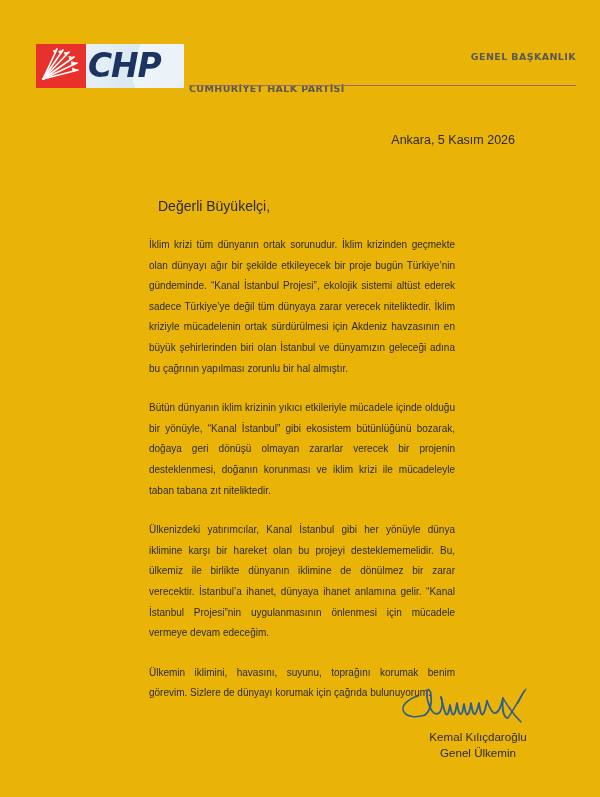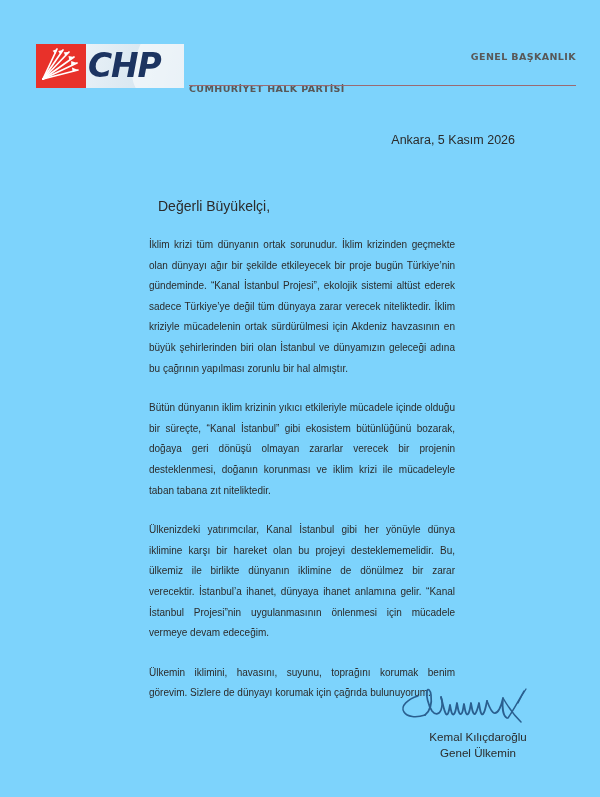--- a/index.html
+++ b/index.html
@@ -7,21 +7,21 @@
     padding: 0;
     background: #ffffff;
   }
   body {
     font-family: "Liberation Sans", sans-serif;
   }
   #page {
     position: relative;
     width: 600px;
     height: 797px;
-    background: #7dd3fc;
+    background: #eab308;
     overflow: hidden;
   }
 
   
   #letterhead {
     position: absolute;
     left: 0;
     top: 0;
     width: 600px;
     height: 110px;
@@ -193,21 +193,21 @@
     <div id="lh-left-label" class="lh-label">CUMHURİYET HALK PARTİSİ</div>
     <div id="lh-right-label" class="lh-label">GENEL BAŞKANLIK</div>
     <div id="lh-rule"></div>
   </div>
 
   <div id="date-line">Ankara, 5 Kasım 2026</div>
 
   <div id="letter-body">
     <p class="salutation">Değerli Büyükelçi,</p>
     <p class="para">İklim krizi tüm dünyanın ortak sorunudur. İklim krizinden geçmekte olan dünyayı ağır bir şekilde etkileyecek bir proje bugün Türkiye’nin gündeminde. “Kanal İstanbul Projesi”, ekolojik sistemi altüst ederek sadece Türkiye’ye değil tüm dünyaya zarar verecek niteliktedir. İklim kriziyle mücadelenin ortak sürdürülmesi için Akdeniz havzasının en büyük şehirlerinden biri olan İstanbul ve dünyamızın geleceği adına bu çağrının yapılması zorunlu bir hal almıştır.</p>
-    <p class="para">Bütün dünyanın iklim krizinin yıkıcı etkileriyle mücadele içinde olduğu bir süreçte, “Kanal İstanbul” gibi ekosistem bütünlüğünü bozarak, doğaya geri dönüşü olmayan zararlar verecek bir projenin desteklenmesi, doğanın korunması ve iklim krizi ile mücadeleyle taban tabana zıt niteliktedir.</p>
+    <p class="para">Bütün dünyanın iklim krizinin yıkıcı etkileriyle mücadele içinde olduğu bir yönüyle, “Kanal İstanbul” gibi ekosistem bütünlüğünü bozarak, doğaya geri dönüşü olmayan zararlar verecek bir projenin desteklenmesi, doğanın korunması ve iklim krizi ile mücadeleyle taban tabana zıt niteliktedir.</p>
     <p class="para">Ülkenizdeki yatırımcılar, Kanal İstanbul gibi her yönüyle dünya iklimine karşı bir hareket olan bu projeyi desteklememelidir. Bu, ülkemiz ile birlikte dünyanın iklimine de dönülmez bir zarar verecektir. İstanbul’a ihanet, dünyaya ihanet anlamına gelir. “Kanal İstanbul Projesi”nin uygulanmasının önlenmesi için mücadele vermeye devam edeceğim.</p>
     <p class="para">Ülkemin iklimini, havasını, suyunu, toprağını korumak benim görevim. Sizlere de dünyayı korumak için çağrıda bulunuyorum.</p>
 
   </div>
 
   <div id="signature-block">
     <div id="signature-mark">
       <svg width="170" height="44" viewBox="0 0 170 44" aria-hidden="true">
         <g fill="none" stroke="#2a5f8f" stroke-linecap="round" stroke-linejoin="round">
           <path d="M24 11 C14 14, 6 21, 10 27 C13 32, 22 33, 31 30" stroke-width="1.5"></path>

